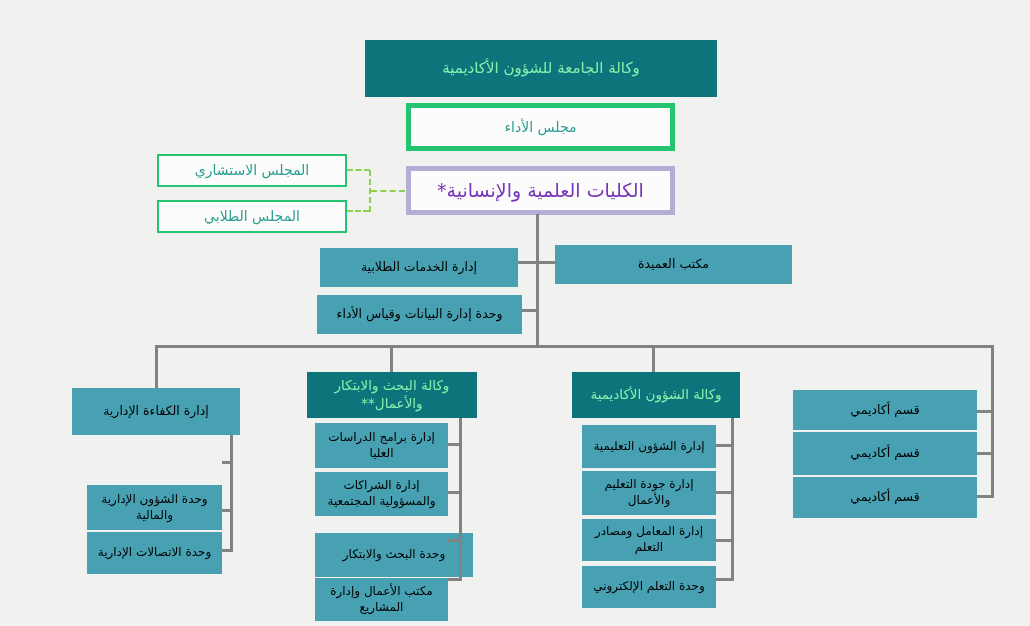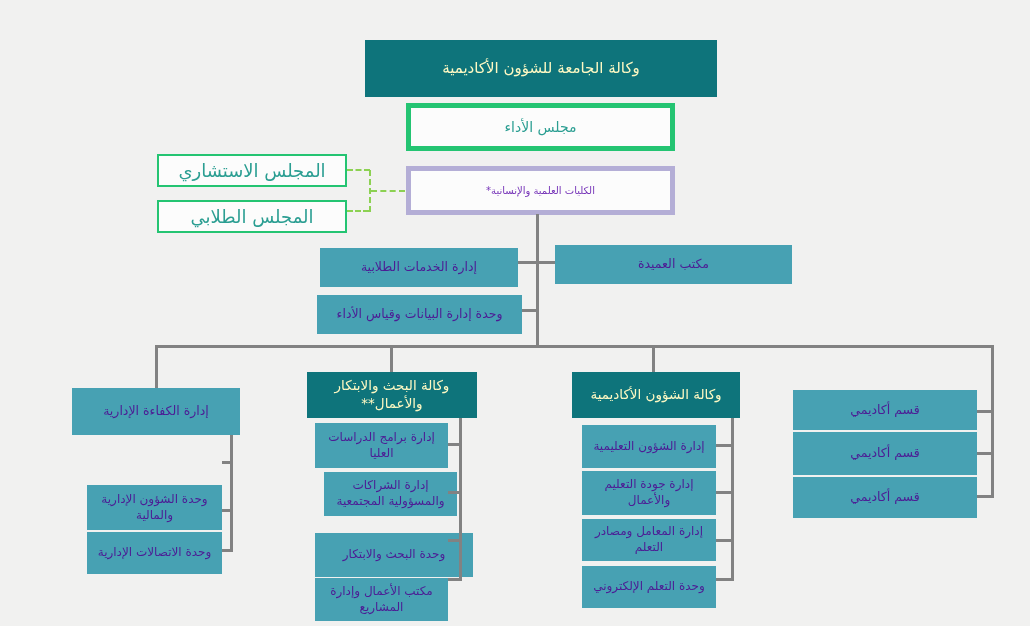--- a/index.html
+++ b/index.html
@@ -1,48 +1,48 @@
 <!DOCTYPE html>
 <html lang="ar" style="--background: #f1f1f0; --dark-teal: #0e747b; --teal: #47a1b3; --green: #24c472; --dash-green: #8cd152; --purple-border: #b4aed6; --purple-text: #7634b8; --teal-text: #2b9e92; --connector: #828282; --box-fill: #fcfcfc;"><head>
 <meta charset="utf-8">
 <style>
   html,body{margin:0;padding:0}
   .stage{position:relative;width:1030px;height:626px;background:var(--background,#f1f1f0);
          overflow:hidden;font-family:"DejaVu Sans",sans-serif}
   .bx{position:absolute;box-sizing:border-box;display:flex;align-items:center;justify-content:center;
       text-align:center;direction:rtl;line-height:1.3;padding:2px 6px}
-  .dark{background:var(--dark-teal,#0e747b);color:#fef9c3;font-size:13.5px}
-  .teal{background:var(--teal,#47a1b3);color:#4c1d95;font-size:12.5px}
+  .dark{background:var(--dark-teal,#0e747b);color:#86efac;font-size:13.5px}
+  .teal{background:var(--teal,#47a1b3);color:#000000;font-size:12.5px}
   .small{font-size:12px}
   .gb{background:var(--box-fill,#fcfcfc);border:5px solid var(--green,#24c472);
       color:var(--teal-text,#2b9e92);font-size:14px}
   .gbt{background:var(--box-fill,#fcfcfc);border:2px solid var(--green,#24c472);
-      color:var(--teal-text,#2b9e92);font-size:18px}
+      color:var(--teal-text,#2b9e92);font-size:14px}
   .pb{background:var(--box-fill,#fcfcfc);border:5px solid var(--purple-border,#b4aed6);
-      color:var(--purple-text,#7634b8);font-size:10px}
+      color:var(--purple-text,#7634b8);font-size:19px}
   .ln{position:absolute;background:var(--connector,#828282)}
   .dh{position:absolute;border-top:2px dashed var(--dash-green,#8cd152)}
   .dv{position:absolute;border-left:2px dashed var(--dash-green,#8cd152)}
 
   
   .p-root{left:365px;top:40px;width:352px;height:57px;font-size:15px}
   .p-council{left:406px;top:103px;width:269px;height:48px}
   .p-advisory{left:157px;top:154px;width:190px;height:33px}
   .p-studcouncil{left:157px;top:200px;width:190px;height:33px}
   .p-colleges{left:406px;top:166px;width:269px;height:49px}
   .p-services{left:320px;top:248px;width:198px;height:39px}
   .p-dean{left:555px;top:245px;width:237px;height:39px}
   .p-data{left:317px;top:295px;width:205px;height:39px}
   .p-b0{left:72px;top:388px;width:168px;height:47px}
   .p-b0c0{left:87px;top:438px;width:135px;height:43px}
   .p-b0c1{left:87px;top:485px;width:135px;height:45px}
   .p-b0c2{left:87px;top:532px;width:135px;height:42px}
   .p-b1{left:307px;top:372px;width:170px;height:46px}
   .p-b1c0{left:315px;top:423px;width:133px;height:45px}
-  .p-b1c1{left:324px;top:472px;width:133px;height:44px}
+  .p-b1c1{left:315px;top:472px;width:133px;height:44px}
   .p-b1c2{left:315px;top:533px;width:158px;height:44px}
   .p-b1c3{left:315px;top:578px;width:133px;height:43px}
   .p-b2{left:572px;top:372px;width:168px;height:46px}
   .p-b2c0{left:582px;top:425px;width:134px;height:43px}
   .p-b2c1{left:582px;top:471px;width:134px;height:44px}
   .p-b2c2{left:582px;top:519px;width:134px;height:42px}
   .p-b2c3{left:582px;top:566px;width:134px;height:42px}
   .p-d0{left:793px;top:390px;width:184px;height:40px}
   .p-d1{left:793px;top:432px;width:184px;height:43px}
   .p-d2{left:793px;top:477px;width:184px;height:41px}

